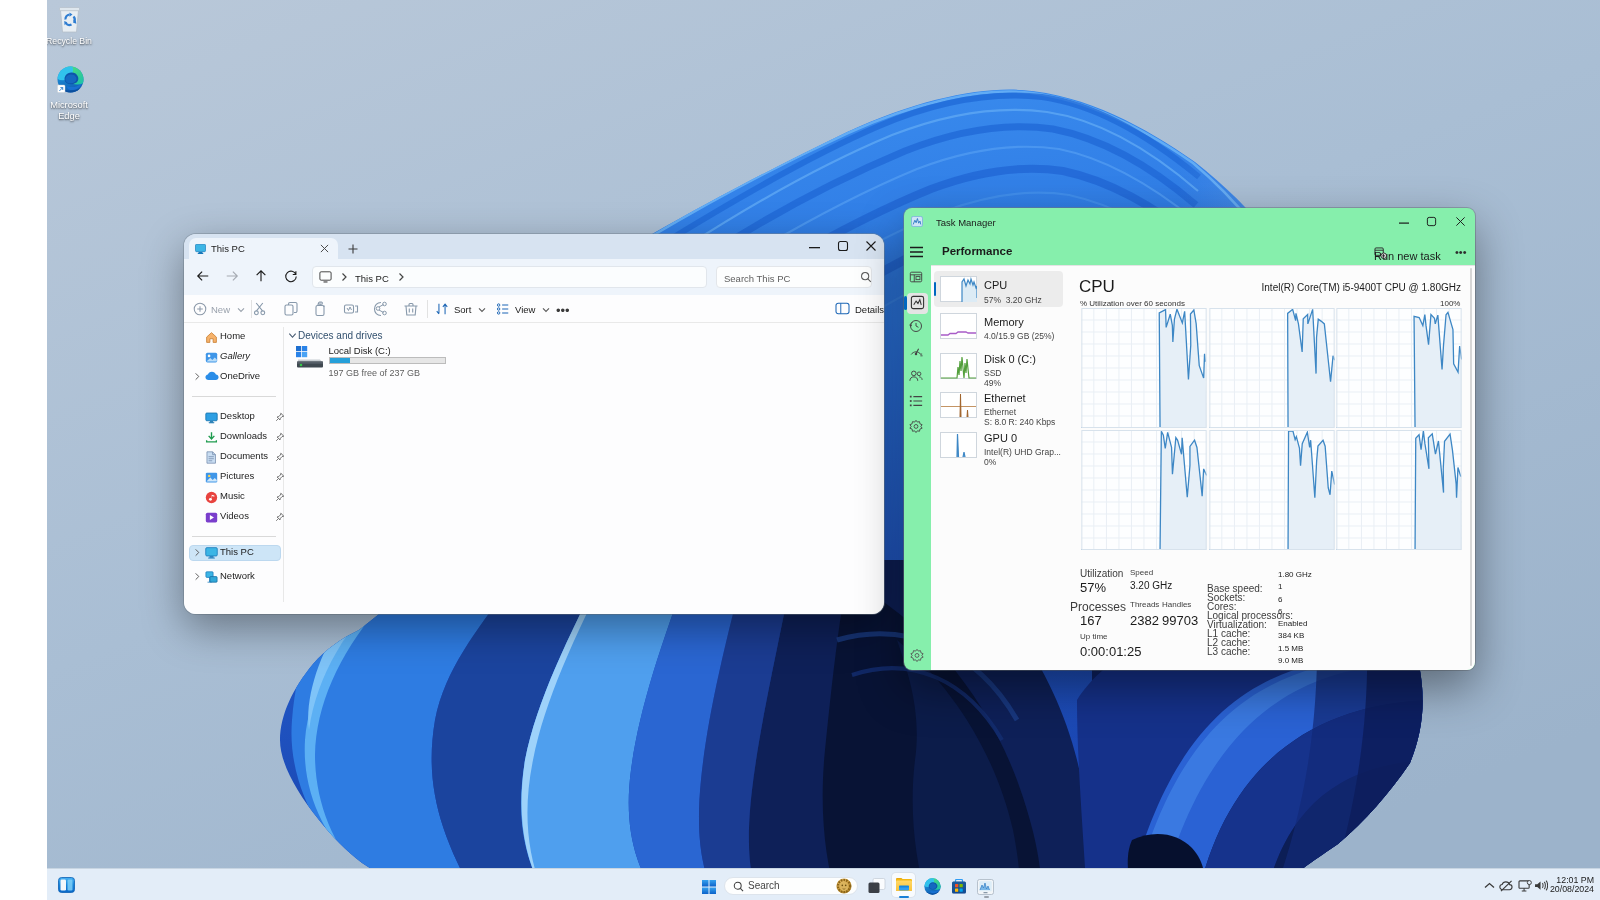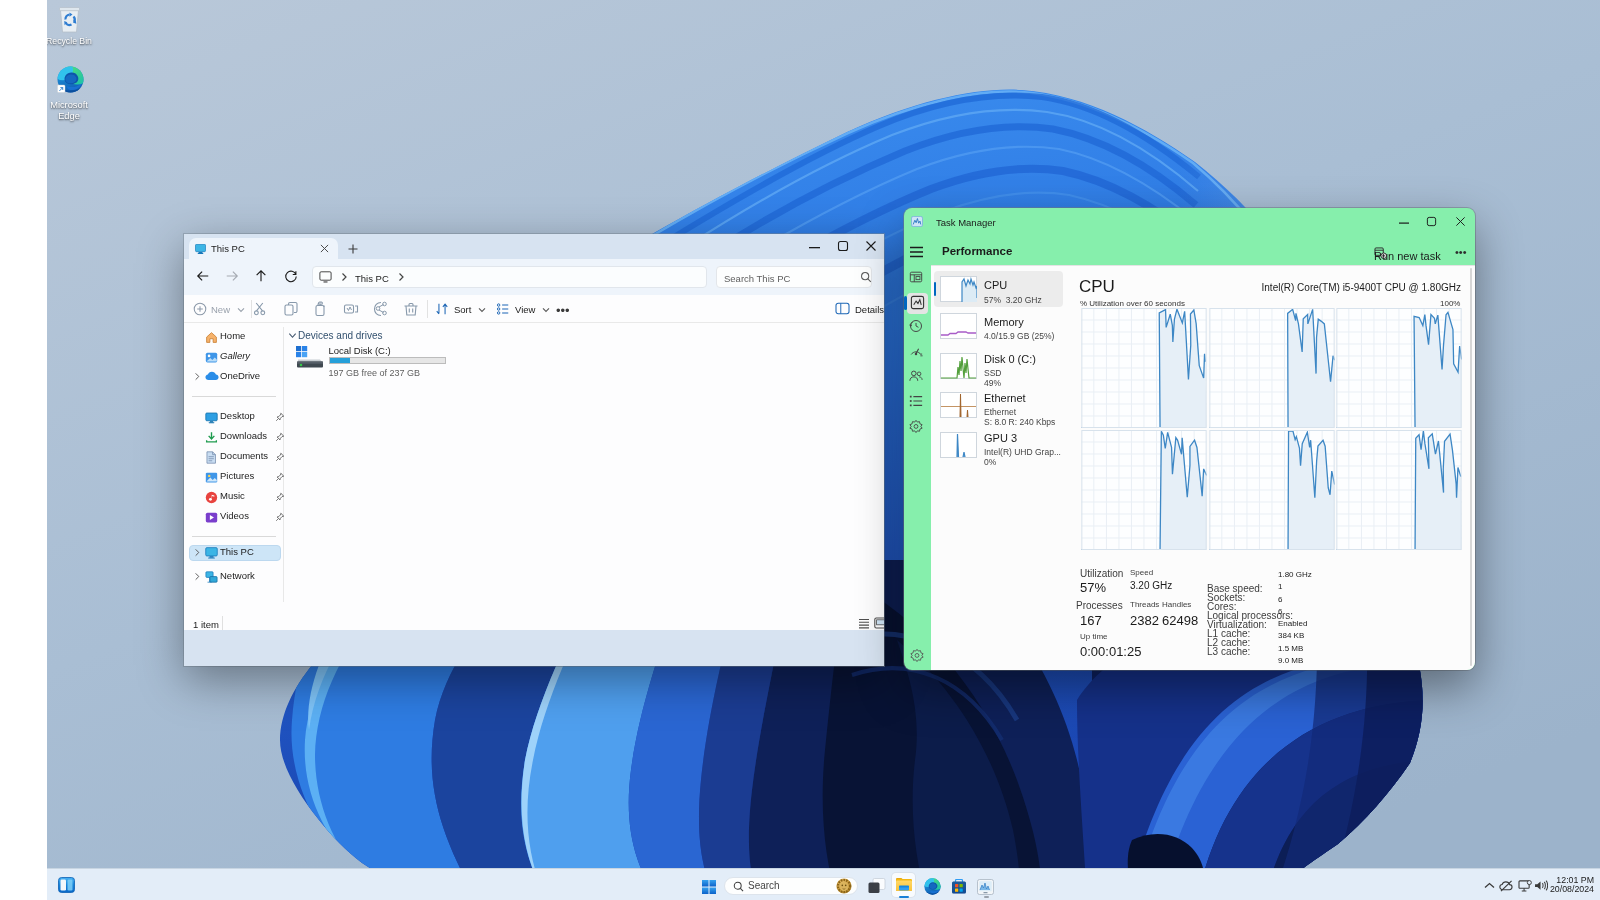--- a/index.html
+++ b/index.html
@@ -142,21 +142,21 @@
       <path d="M 9,14 A 8.5,8.5 0 0 1 25,13 C 26,17 24,20 20,21 C 14,23 8,20 9,14 Z" fill="#0e55aa"></path>
       <path d="M 10,15 A 7,7 0 0 1 23,14 C 23.6,16.8 22,19.3 19,20 C 14,21.5 9.5,19.5 10,15 Z" fill="#1468c0"></path>
       <path d="M 12,24 C 18,26 24,25 29,21 C 27,26 22,29 16,28.5 C 13,28 11.5,26 12,24 Z" fill="#1a73d8" opacity="0.8"></path>
     </g>
     <rect x="0.5" y="22.5" width="9" height="9" rx="1.2" fill="#fff" stroke="#c0c8d0" stroke-width="0.5"></rect>
     <path d="M 2.8,29.6 L 6.8,25.6 M 6.8,25.6 L 4,25.6 M 6.8,25.6 L 6.8,28.4" stroke="#1a73c8" stroke-width="1" fill="none"></path>
   </svg>
   <div class="abs" style="left:0px;top:100px;width:44px;font-size:9.3px;line-height:10.5px;text-shadow:0 1px 2px rgba(0,0,0,0.75)">Microsoft<br>Edge</div>
 </div>
 
-<div class="abs" id="explorer" style="left:137px;top:234px;width:700px;height:432px;border-radius:0;background:#d7e3f1;box-shadow:0 14px 42px rgba(0,0,0,0.38), 0 0 0 1px rgba(130,145,160,0.5);overflow:hidden;font-size:9.5px;color:#1b1b1b">
+<div class="abs" id="explorer" style="left:137px;top:234px;width:700px;height:380px;border-radius:12px;background:#d7e3f1;box-shadow:0 14px 42px rgba(0,0,0,0.38), 0 0 0 1px rgba(130,145,160,0.5);overflow:hidden;font-size:9.5px;color:#1b1b1b">
 
   <div class="abs" style="left:0;top:0;width:700px;height:25px;background:#d7e3f1"></div>
   <div class="abs" style="left:5px;top:4px;width:149px;height:21px;background:#eef4fb;border-radius:7px 7px 0 0"></div>
   <svg class="abs" style="left:11px;top:10px" width="11" height="10" viewBox="0 0 16 15">
     <rect x="0.5" y="0.5" width="15" height="11" rx="1.5" fill="#3cb5e5"></rect>
     <rect x="0.5" y="0.5" width="15" height="11" rx="1.5" fill="none" stroke="#1878ba" stroke-width="1"></rect>
     <rect x="5" y="12" width="6" height="2" fill="#1878ba"></rect>
         <rect x="3.6" y="13.6" width="8.8" height="1.4" rx="0.7" fill="#1878ba"></rect>
   </svg>
   <div class="abs" style="left:27px;top:9px;font-size:9.5px">This PC</div>
@@ -510,21 +510,21 @@
     <path d="M1,14.5 L36,14.5" stroke="#b5793c" stroke-width="0.8"></path>
     <path d="M20,25 L20.5,2 L21,25 M27,25 L27.5,18 L28,25" stroke="#a0642c" stroke-width="1" fill="#a0642c"></path>
   </svg>
   <div class="abs" style="left:80px;top:184px;font-size:11px">Ethernet</div>
   <div class="abs" style="left:80px;top:199px;font-size:8.5px;color:#444">Ethernet</div>
   <div class="abs" style="left:80px;top:209px;font-size:8.5px;color:#444">S: 8.0 R: 240 Kbps</div>
   <svg class="abs" style="left:36px;top:224px" width="37" height="26" viewBox="0 0 37 26">
     <rect x="0.5" y="0.5" width="36" height="25" fill="#fff" stroke="#cfd6dd" stroke-width="1"></rect>
     <path d="M17,25 L17.5,2 L18.5,25 M23,25 L24,20 L25,25" stroke="#3d87c5" stroke-width="1.2" fill="#6aa5d8"></path>
   </svg>
-  <div class="abs" style="left:80px;top:224px;font-size:11px">GPU 3</div>
+  <div class="abs" style="left:80px;top:224px;font-size:11px">GPU 0</div>
   <div class="abs" style="left:80px;top:239px;font-size:8.5px;color:#444">Intel(R) UHD Grap...</div>
   <div class="abs" style="left:80px;top:249px;font-size:8.5px;color:#444">0%</div>
 
   <div class="abs" style="left:175px;top:69px;font-size:17px">CPU</div>
   <div class="abs" style="left:247px;top:74px;width:310px;text-align:right;font-size:10px">Intel(R) Core(TM) i5-9400T CPU @ 1.80GHz</div>
   <div class="abs" style="left:176px;top:91px;font-size:8px;color:#333">% Utilization over 60 seconds</div>
   <div class="abs" style="left:536px;top:91px;font-size:8px;color:#333">100%</div>
   <svg class="abs" style="left:176.8px;top:100px" width="126" height="120" viewBox="0 0 125.3 120">
     <rect x="0" y="0" width="125.3" height="120" fill="#fdfeff"></rect>
     <g stroke="#e9eff5" stroke-width="1">
@@ -679,26 +679,26 @@
         </g>
     <polygon points="0.0,120.0 78.7,120.0 79.4,8.2 82.7,4.6 84.7,19.6 87.0,1.2 88.6,13.9 92.6,38.8 92.0,7.8 95.9,3.8 99.1,24.1 102.1,11.0 107.2,62.6 106.9,38.9 108.2,11.3 113.7,4.1 116.1,20.2 119.8,53.9 120.2,67.8 121.6,37.5 124.5,46.6 125.3,120 0,120" fill="#e6eff7"></polygon>
     <polyline points="0.0,120.0 78.7,120.0 79.4,8.2 82.7,4.6 84.7,19.6 87.0,1.2 88.6,13.9 92.6,38.8 92.0,7.8 95.9,3.8 99.1,24.1 102.1,11.0 107.2,62.6 106.9,38.9 108.2,11.3 113.7,4.1 116.1,20.2 119.8,53.9 120.2,67.8 121.6,37.5 124.5,46.6" fill="none" stroke="#3d87c5" stroke-width="1.3"></polyline>
     <rect x="0.5" y="0.5" width="124.3" height="119" fill="none" stroke="#d7e2ec" stroke-width="1"></rect>
   </svg>
 
   <div class="abs" style="left:176px;top:360px;font-size:10px;color:#3c3c3c">Utilization</div>
   <div class="abs" style="left:176px;top:372px;font-size:13px">57%</div>
   <div class="abs" style="left:226px;top:360px;font-size:8px;color:#3c3c3c">Speed</div>
   <div class="abs" style="left:226px;top:372px;font-size:10px">3.20 GHz</div>
-  <div class="abs" style="left:172px;top:392px;font-size:10px;color:#3c3c3c">Processes</div>
+  <div class="abs" style="left:166px;top:392px;font-size:12px;color:#3c3c3c">Processes</div>
   <div class="abs" style="left:176px;top:405px;font-size:13px">167</div>
   <div class="abs" style="left:226px;top:392px;font-size:8px;color:#3c3c3c">Threads</div>
   <div class="abs" style="left:226px;top:405px;font-size:13px">2382</div>
   <div class="abs" style="left:258px;top:392px;font-size:8px;color:#3c3c3c">Handles</div>
-  <div class="abs" style="left:258px;top:405px;font-size:13px">62498</div>
+  <div class="abs" style="left:258px;top:405px;font-size:13px">99703</div>
   <div class="abs" style="left:176px;top:424px;font-size:8px;color:#3c3c3c">Up time</div>
   <div class="abs" style="left:176px;top:436px;font-size:13px">0:00:01:25</div>
   <div class="abs" style="left:303px;top:376px;font-size:10px;color:#3c3c3c;line-height:9px">Base speed:<br>Sockets:<br>Cores:<br>Logical processors:<br>Virtualization:<br>L1 cache:<br>L2 cache:<br>L3 cache:</div>
   <div class="abs" style="left:374px;top:361px;font-size:8px;color:#1b1b1b;line-height:12.3px">1.80 GHz<br>1<br>6<br>6<br>Enabled<br>384 KB<br>1.5 MB<br>9.0 MB</div>
   <div class="abs" style="left:565.5px;top:60px;width:2.5px;height:398px;background:#d6d6d6;border-radius:2px"></div>
 </div>
 
 <div class="abs" id="taskbar" style="left:0;top:868px;width:1600px;height:32px;background:#e3edf8;border-top:1px solid rgba(130,150,170,0.28)">
 
   <svg class="abs" style="left:11px;top:8px" width="17" height="16" viewBox="0 0 17 16">

